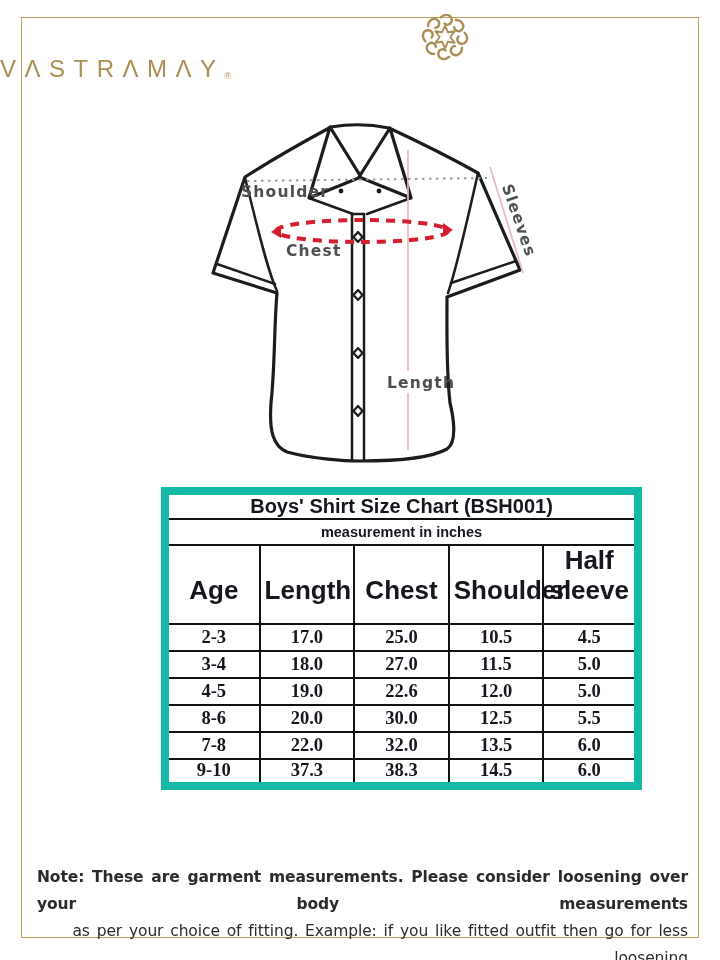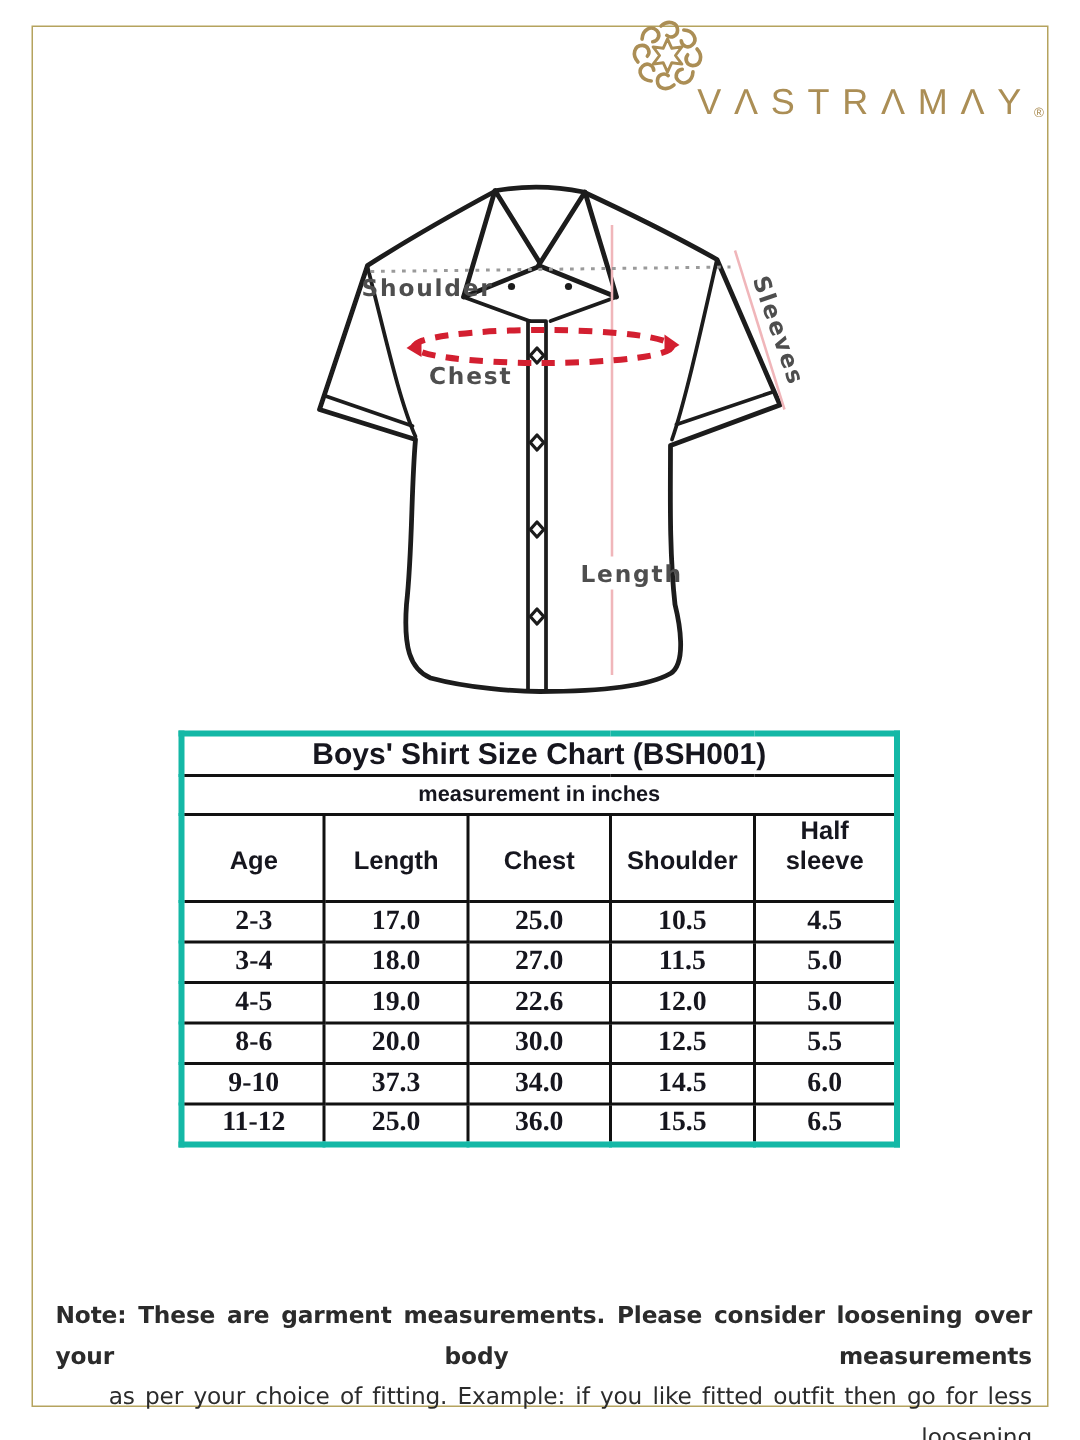--- a/index.html
+++ b/index.html
@@ -8,21 +8,21 @@
     --pink:#f0b6ba; --note-ink:#2b2b2b; --bg:#ffffff;
   }
   *{margin:0;padding:0;box-sizing:border-box;}
   html,body{width:720px;height:960px;background:var(--bg);overflow:hidden;}
   body{position:relative;font-family:"Liberation Sans",sans-serif;}
 
   .frame{position:absolute;left:21px;top:17px;width:678px;height:921px;
          border:1.5px solid var(--frame);}
 
   
-  .brand-text{position:absolute;left:0;right:24px;top:55px;text-align:right;
+  .brand-text{position:absolute;left:0;right:24px;top:55px;text-align:left;
               font-family:"Liberation Sans",sans-serif;font-weight:400;
               font-size:24px;letter-spacing:8.5px;color:var(--gold);}
   .brand-reg{font-size:9px;letter-spacing:0;vertical-align:-2px;}
   .ornament{position:absolute;left:421px;top:13px;width:48px;height:48px;}
   .ornament .gold-stroke{stroke:var(--gold);fill:none;stroke-width:5;stroke-linecap:round;}
   .ornament .star{stroke:var(--gold);fill:#fff;stroke-width:4;stroke-linejoin:round;}
 
   
   .shirt{position:absolute;left:195px;top:115px;width:350px;height:360px;}
   .sketch{stroke:var(--ink);fill:#fff;stroke-width:3.2;stroke-linejoin:round;stroke-linecap:round;}
@@ -33,24 +33,24 @@
   .pink-line{stroke:var(--pink);fill:none;stroke-width:1.7;}
   .diagram-label{font-family:"DejaVu Sans",sans-serif;font-size:15.5px;font-weight:600;
                  letter-spacing:1.2px;fill:var(--label-gray);}
   .label-mask{fill:#fff;}
 
   
   .size-table{position:absolute;left:119px;top:487px;}
   table{border-collapse:collapse;table-layout:fixed;width:481px;
         font-family:"Liberation Sans",sans-serif;font-weight:bold;color:var(--table-ink);}
   th,td{border:2px solid #111;text-align:center;vertical-align:middle;line-height:1.15;}
-  table{border:4px solid #14b8a6;}
+  table{border:8px solid #14b8a6;margin-left:42px;}
   .t-title{font-size:20px;height:28px;}
   .t-sub{font-size:14.5px;height:26px;}
-  .t-head th{font-size:17px;height:51px;vertical-align:bottom;padding:0 4px 17px 4px;}
+  .t-head th{font-size:26px;height:51px;vertical-align:bottom;padding:0 4px 17px 4px;}
   .t-body td{font-size:18.5px;height:27px;font-family:Liberation Serif, serif;}
 
   
   .note{position:absolute;left:37px;top:864px;width:651px;color:var(--note-ink);
         font-family:"DejaVu Sans",sans-serif;font-size:15.5px;line-height:27px;
         letter-spacing:-0.1px;word-spacing:2px;}
   .note-l1{text-align:justify;text-align-last:justify;font-weight:bold;}
   .note-l2{text-align:right;}
 </style>
 </head>
@@ -169,32 +169,32 @@
           <td>5.0</td>
         </tr>
         <tr>
           <td>8-6</td>
           <td>20.0</td>
           <td>30.0</td>
           <td>12.5</td>
           <td>5.5</td>
         </tr>
         <tr>
+          <td>7-8</td>
+          <td>22.0</td>
+          <td>32.0</td>
+          <td>13.5</td>
+          <td>6.0</td>
+        </tr>
+        <tr>
           <td>9-10</td>
           <td>37.3</td>
-          <td>34.0</td>
+          <td>38.3</td>
           <td>14.5</td>
           <td>6.0</td>
-        </tr>
-        <tr>
-          <td>11-12</td>
-          <td>25.0</td>
-          <td>36.0</td>
-          <td>15.5</td>
-          <td>6.5</td>
         </tr>
       </tbody>
   </table>
 </div>
 
 <div class="note">
   <div class="note-l1">Note: These are garment measurements. Please consider loosening over your body measurements</div>
   <div class="note-l2">as per your choice of fitting. Example: if you like fitted outfit then go for less loosening</div>
 </div>
 

